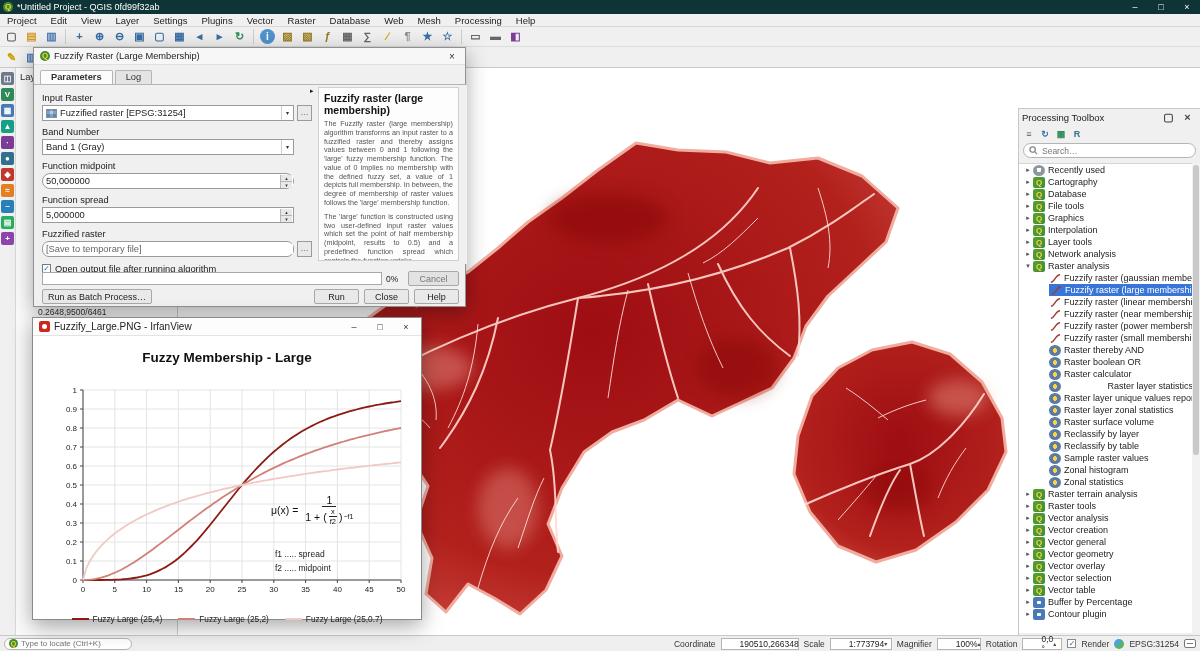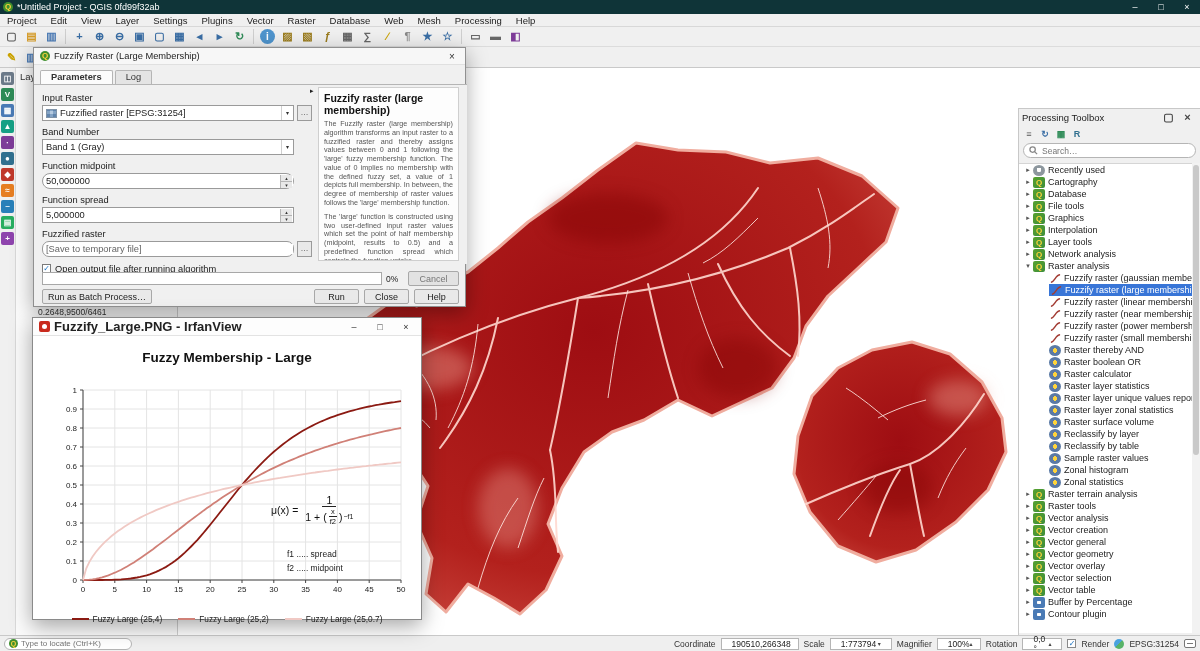--- a/index.html
+++ b/index.html
@@ -68,21 +68,21 @@
   
   .statusbar { position:absolute; left:0; top:635px; width:1200px; height:16px; background:#efefef;
     border-top:1px solid #c9c9c9; display:flex; align-items:center; gap:5px; padding:0 4px; font-size:8.5px; color:#333;}
   .locate { width:128px; height:12px; border:1px solid #b5b5b5; border-radius:6px; background:#fff;
     display:flex; align-items:center; padding:0 4px; gap:3px;}
   .locate input { border:none; outline:none; width:100%; font-size:8px; color:#666; background:transparent;
     font-family:"Liberation Sans", sans-serif;}
   .locate .qmini, .statusbar .qmini { width:9px; height:9px; border-radius:50%; background:#3f8f2f; color:#ffd43a;
     font-size:7px; font-weight:bold; text-align:center; line-height:9px; flex:0 0 auto;}
   .sb-field { height:12px; background:#fff; border:1px solid #b5b5b5; display:flex; align-items:center;
-    padding:0 10px; font-size:8.5px; color:#222; }
+    padding:0 18px; font-size:8.5px; color:#222; }
   .sb-field .arr { font-size:6px; color:#444; margin-left:4px; }
   .sb-check { width:9px; height:9px; background:#fff; border:1px solid #8a8a8a; font-size:8px; line-height:8px;
     color:#1b72c0; text-align:center; }
   .crs-ic { width:10px; height:10px; border-radius:50%; background:linear-gradient(135deg,#4aa3df 0 50%,#58b368 50% 100%); }
   .msg-ic { width:12px; height:9px; border:1px solid #777; border-radius:2px; position:relative; background:#fff;}
   .msg-ic::after { content:""; position:absolute; left:2px; top:3px; width:6px; height:1px; background:#777; }
 
   
   .dialog { position:absolute; left:33px; top:47px; width:433px; height:260px; background:#f0f0f0;
     border:1px solid #909090; box-shadow:0 6px 20px rgba(0,0,0,.35); z-index:30; }
@@ -127,38 +127,38 @@
   .run-btn { position:absolute; left:280px; width:45px; height:15px; line-height:14px;}
   .close-btn { position:absolute; left:330px; width:45px; height:15px; line-height:14px;}
   .help-btn { position:absolute; left:380px; width:45px; height:15px; line-height:14px;}
 
   
   .iv-win { position:absolute; left:32px; top:317px; width:390px; height:303px; background:#fff;
     border:1px solid #8a8a8a; box-shadow:0 6px 20px rgba(0,0,0,.35); z-index:40; }
   .iv-title { height:18px; background:#fdfdfd; border-bottom:1px solid #e3e3e3; display:flex; align-items:center; padding:0 2px;}
   .iv-logo { width:11px; height:11px; margin:0 4px; background:#c92a1d; border-radius:2px; position:relative;}
   .iv-logo::after { content:""; position:absolute; left:3px; top:3px; width:5px; height:5px; background:#fff; border-radius:50%;}
-  .iv-title .t { flex:1; font-size:13px; color:#222;font-weight:bold; }
+  .iv-title .t { flex:1; font-size:10px; color:#222; }
   .iv-title .wbtn { color:#333; height:18px; line-height:18px; }
   .chart-wrap { position:absolute; left:0; top:18px; width:388px; height:283px; background:#fff; }
   .chart-title { text-align:center; font-size:13.5px; font-weight:bold; color:#111; margin-top:14px; }
   #chart { position:absolute; left:6px; top:46px; }
   .chart-legend { position:absolute; left:0; top:278px; width:388px; display:flex; justify-content:center; gap:16px;
     font-size:8.3px; color:#222; align-items:center;}
   .lg-item { display:inline-flex; align-items:center; gap:4px; }
   .lg-line { width:17px; height:2px; display:inline-block; }
   .formula { position:absolute; left:238px; top:158px; font-size:10.5px; color:#111; display:flex; align-items:center; gap:5px;}
   .frac { display:inline-flex; flex-direction:column; align-items:center; }
   .frac .num { border-bottom:1px solid #222; padding:0 4px; text-align:center;}
   .frac .den { display:inline-flex; align-items:center; padding:0 2px;}
   .frac.small { font-size:7.5px; margin:0 1px; }
   .frac.small .num { padding:0 2px; border-bottom:1px solid #222;}
   .frac.small .den { padding:0 2px; }
   .formula sup { font-size:7px; margin-left:1px; }
-  .formula-notes { position:absolute; left:254px; top:212px; font-size:8.5px; color:#222; line-height:1.6;}
+  .formula-notes { position:absolute; left:242px; top:212px; font-size:8.5px; color:#222; line-height:1.6;}
 </style>
 </head>
 <body>
 
 <div class="app">
 
   <div class="titlebar">
     <span class="qlogo">Q</span>
     <span class="title">*Untitled Project - QGIS 0fd99f32ab</span>
     <span class="wbtn">–</span>
@@ -441,21 +441,21 @@
           <span class="tlabel">Raster thereby AND</span>
         </div>
         <div class="tree-row" style="padding-left: 30px;">
           <span class="tico gear"></span>
           <span class="tlabel">Raster boolean OR</span>
         </div>
         <div class="tree-row" style="padding-left: 30px;">
           <span class="tico gear"></span>
           <span class="tlabel">Raster calculator</span>
         </div>
-        <div class="tree-row" style="padding-left: 30px;">
+        <div class="tree-row" style="padding-left: 30px; justify-content: space-between;">
           <span class="tico gear"></span>
           <span class="tlabel">Raster layer statistics</span>
         </div>
         <div class="tree-row" style="padding-left: 30px;">
           <span class="tico gear"></span>
           <span class="tlabel">Raster layer unique values report</span>
         </div>
         <div class="tree-row" style="padding-left: 30px;">
           <span class="tico gear"></span>
           <span class="tlabel">Raster layer zonal statistics</span>

